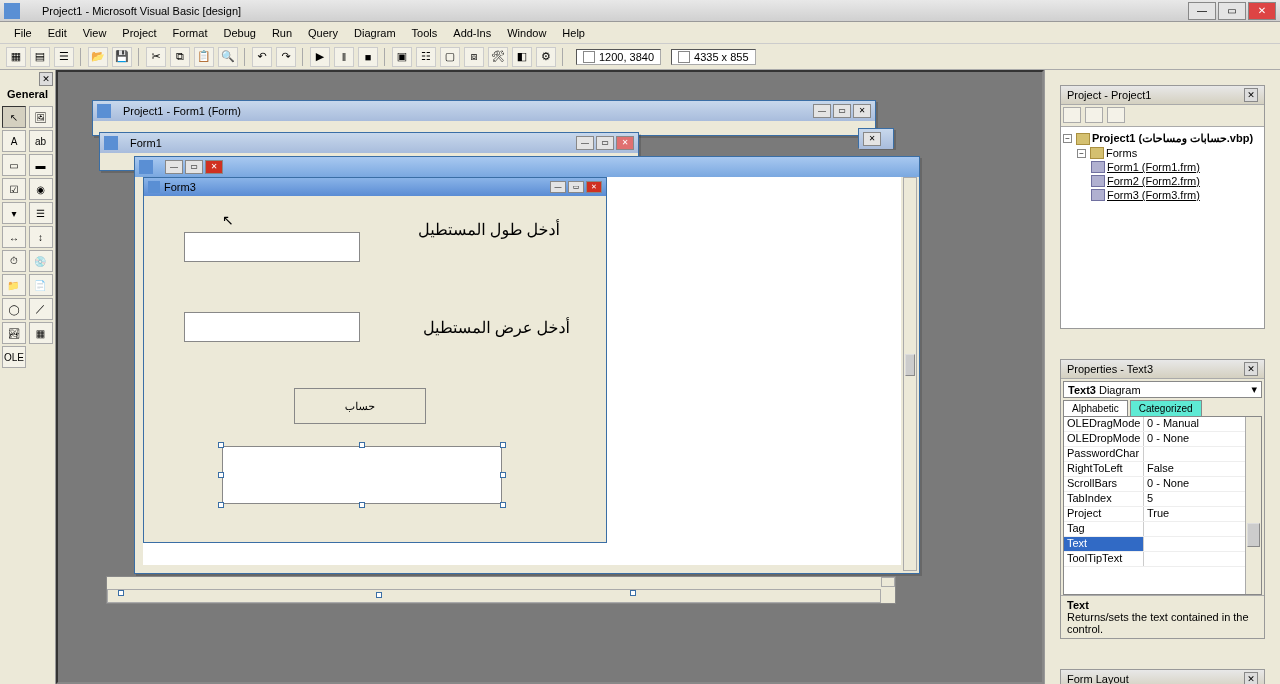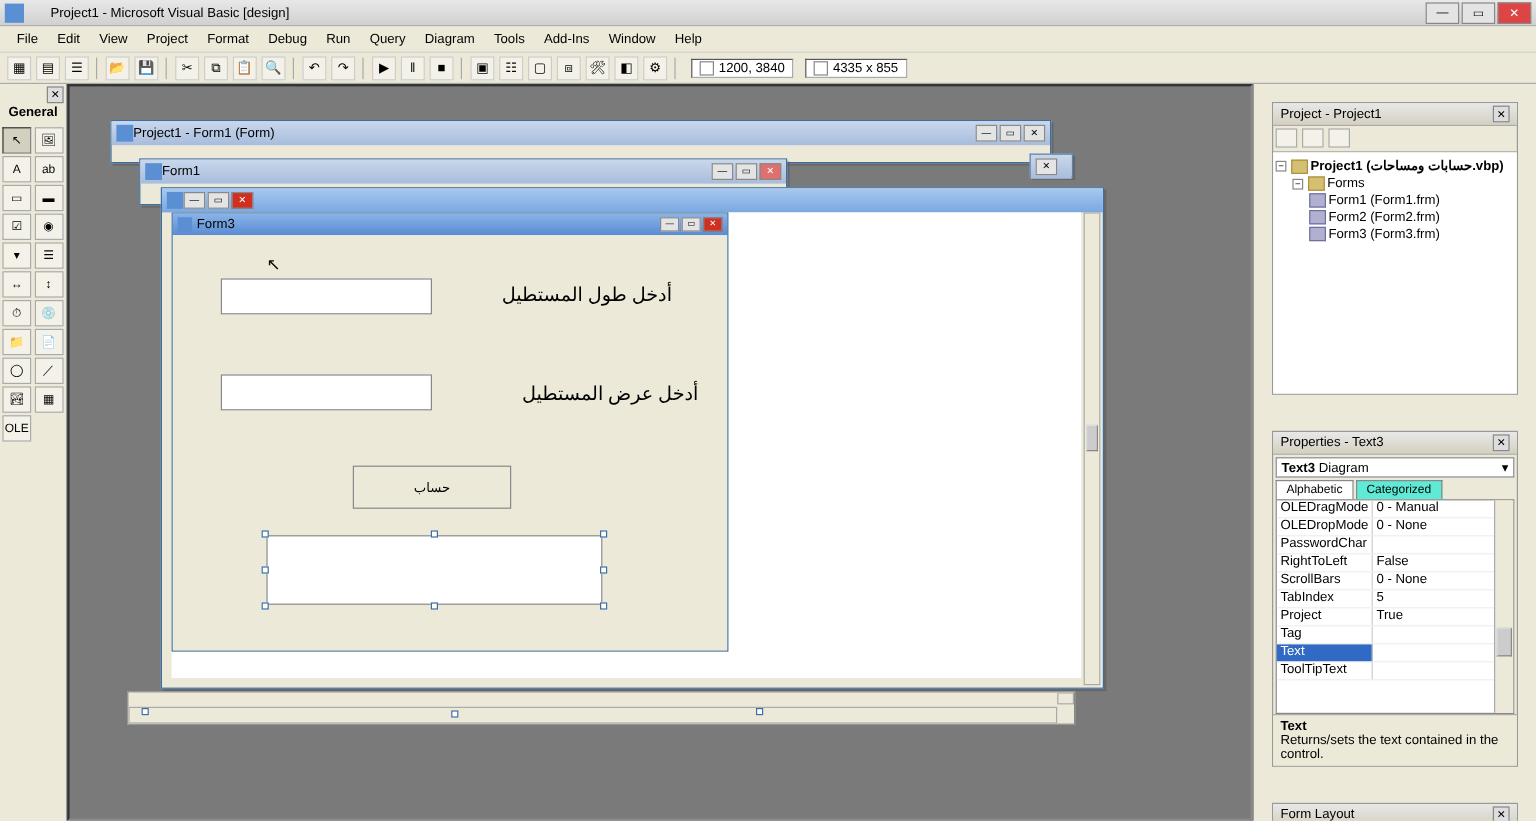--- a/index.html
+++ b/index.html
@@ -45,21 +45,21 @@
 .panel-title .pclose { width: 14px; height: 14px; border: 1px solid #888; background: #ddd; text-align: center; line-height: 12px; font-size: 9px; }
 
 
 .proj-toolbar { height: 22px; border-bottom: 1px solid #aaa; display:flex; gap:4px; padding:2px;}
 .proj-toolbar .pb { width:18px; height:16px; border:1px solid #aaa; background:#f4f2e8;}
 .proj-tree { background: #fff; flex: 1; padding: 4px 2px; overflow: auto; font-size:11px;}
 .tree-node { padding: 1px 0; white-space: nowrap; display:flex; align-items:center; gap:2px;}
 .tree-exp { width:9px; height:9px; border:1px solid #888; text-align:center; line-height:7px; font-size:8px; margin-right:2px;}
 .tree-ico { width:14px; height:12px; background:#d4c070; border:1px solid #aa9040; display:inline-block;}
 .tree-ico.form { background:#b0b0d0; border-color:#7070a0;}
-.indent1{padding-left:14px;} .indent2{padding-left:28px;}
+.indent1{padding-left:14px;} .indent2{padding-left:28px;text-decoration:underline;}
 
 
 .prop-panel { flex:0 0 280px;}
 .prop-combo { margin:2px; border:1px solid #888; background:#fff; padding:1px 4px; display:flex; justify-content:space-between; align-items:center;}
 .prop-combo b{font-weight:bold;}
 .prop-tabs { display:flex; padding:0 2px;}
 .prop-tabs .ptab { padding:2px 8px; border:1px solid #888; border-bottom:none; background:#5eead4; margin-right:2px; font-size:10px;}
 .prop-tabs .ptab.active{ background:#fff;}
 .prop-grid-wrap { flex:1; position:relative; border:1px solid #888; margin:0 2px; background:#fff; display:flex;}
 .prop-grid { flex:1; }
@@ -73,21 +73,21 @@
 .prop-desc { border-top:1px solid #aaa; padding:3px 6px; background:#ece9d8; font-size:10px;}
 .prop-desc b{display:block;}
 
 
 .form-layout-body { flex:1; background:#fff; padding:6px; display:flex; align-items:center; justify-content:center;}
 .fl-monitor { width:110px; height:70px; background:#000; border:2px solid #888; position:relative;}
 .fl-form { position:absolute; left:18px; top:14px; width:50px; height:36px; background:#ece9d8; border:1px solid #000; font-size:9px; text-align:center; padding-top:1px;}
 
 
 .child { position:absolute; background:#ece9d8; border:1px solid #3a6ea5; box-shadow:2px 2px 0 rgba(0,0,0,.15);}
-.child .c-title { height:20px; background:linear-gradient(#c8d8ec,#a8bcdc); display:flex; align-items:center; padding:0 4px; gap:0;}
+.child .c-title { height:20px; background:linear-gradient(#c8d8ec,#a8bcdc); display:flex; align-items:center; padding:0 4px; gap:12px;}
 .child .c-title.active{ background:linear-gradient(#a8c8f0,#7aa8e0);}
 .child .c-ico { width:14px; height:14px; background:#5a8fd4;}
 .child .c-txt { flex:1;}
 .child .c-btns { display:flex; gap:2px;}
 .child .cb { width:18px; height:14px; border:1px solid #888; background:#e4e4e4; font-size:8px; text-align:center; line-height:12px;}
 .child .cb.close{background:#e07070; color:#fff;}
 .child .cb.close-red{background:#d03020; color:#fff;}
 
 
 .designer-surface { position:absolute; top:20px; left:8px; right:18px; bottom:8px; background:#fff;}
@@ -230,21 +230,21 @@
         <div class="c-ico"></div>
         <div class="c-txt">Project1 - Form1 (Form)</div>
         <div class="c-btns">
           <div class="cb">—</div>
           <div class="cb">▭</div>
           <div class="cb">✕</div>
         </div>
       </div>
     </div>
 
-    <div class="child" style="left:58px; top:60px; width:540px; height:39px;">
+    <div class="child" style="left:41px; top:60px; width:540px; height:39px;">
       <div class="c-title">
         <div class="c-ico"></div>
         <div class="c-txt">Form1</div>
         <div class="c-btns">
           <div class="cb">—</div>
           <div class="cb">▭</div>
           <div class="cb close">✕</div>
         </div>
       </div>
     </div>
@@ -279,25 +279,25 @@
             <div class="fd-btns">
               <div class="fb">—</div>
               <div class="fb">▭</div>
               <div class="fb close-red">✕</div>
             </div>
           </div>
           <div class="fd-grid">
 
             <div class="cursor-arrow" style="left:78px; top:16px;">↖</div>
 
-            <div class="ctl-label" style="left:256px; top:40px; width:160px;text-align:right;">أدخل طول المستطيل</div>
+            <div class="ctl-label" style="left:256px; top:24px; width:160px;text-align:right;">أدخل طول المستطيل</div>
 
             <div class="ctl-textbox" style="left:40px; top:36px; width:176px; height:30px;"></div>
 
-            <div class="ctl-label" style="left:268px; top:122px; width:170px;">أدخل عرض المستطيل</div>
+            <div class="ctl-label" style="left:256px; top:122px; width:170px;">أدخل عرض المستطيل</div>
 
             <div class="ctl-textbox" style="left:40px; top:116px; width:176px; height:30px;"></div>
 
             <div class="ctl-button" style="left:150px; top:192px; width:132px; height:36px;">
               <span>حساب</span>
             </div>
 
             <div class="sel-wrap" style="left:78px; top:250px; width:280px; height:58px;">
               <div class="sel-box"></div>
               <div class="handle h-tl"></div>

